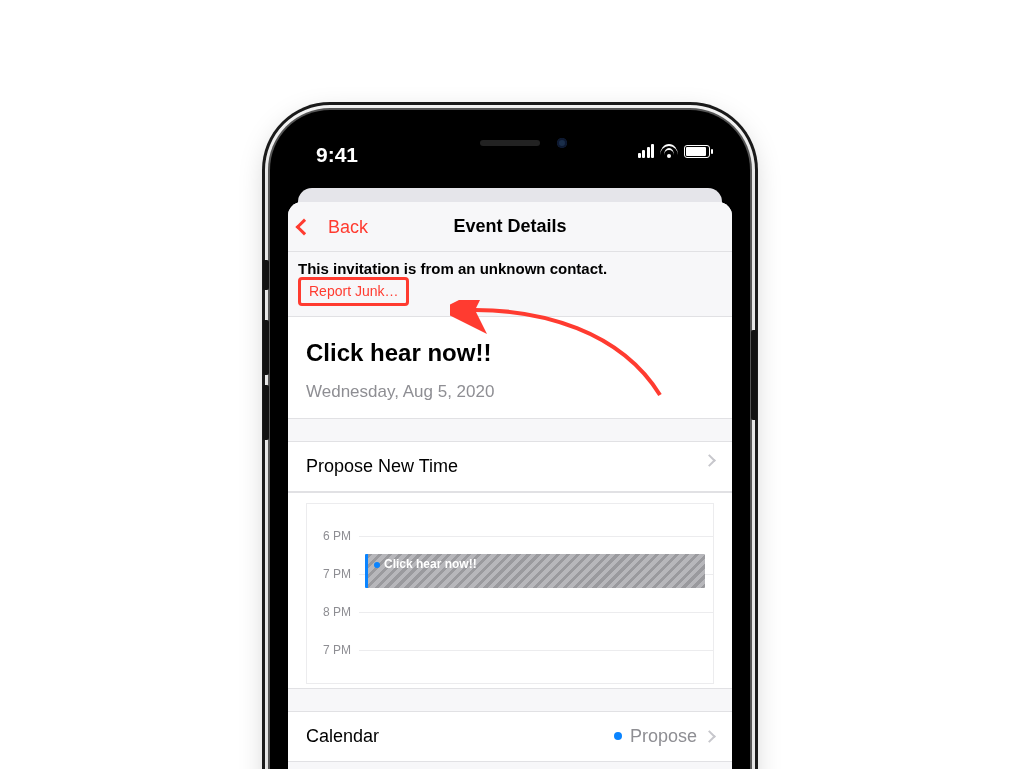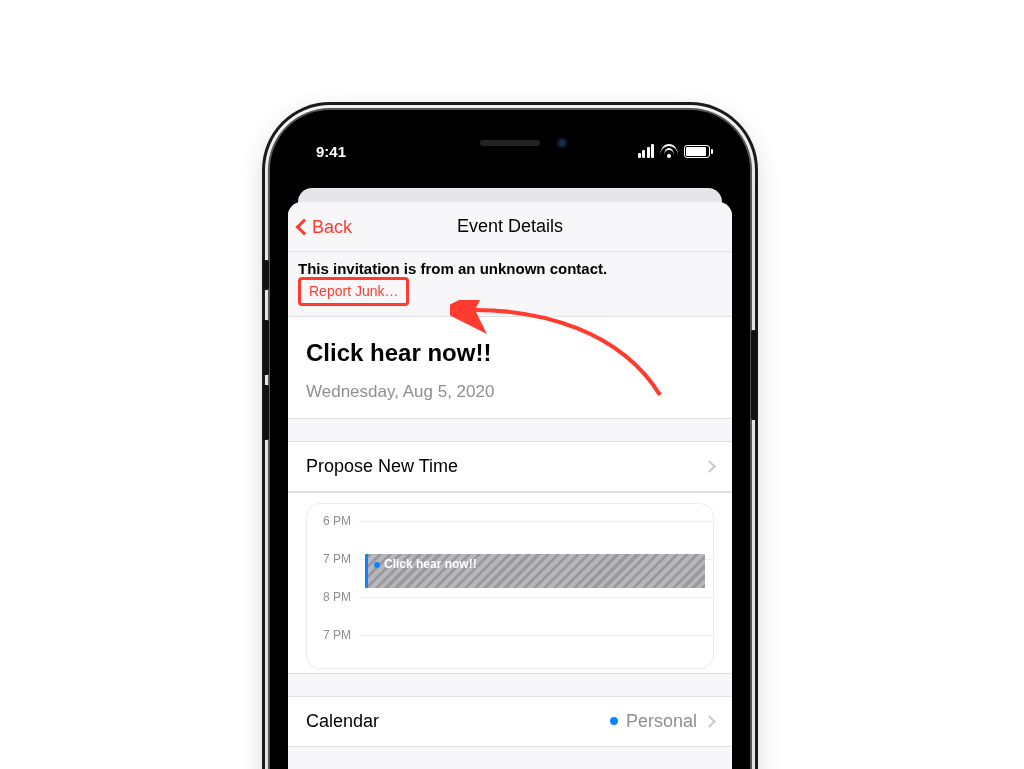--- a/index.html
+++ b/index.html
@@ -46,21 +46,21 @@
     width:10px; height:10px; background:#1a2e4a; border-radius:50%;
     box-shadow: inset 0 0 0 2px #0d1830;
   }
 
   
   .statusbar {
     position:absolute; top:0; left:0; right:0; height:46px;
     color:#fff; z-index:40;
   }
   .statusbar .time {
-    position:absolute; left:28px; top:15px; font-size:15px; font-weight:600;
+    position:absolute; left:28px; top:15px; font-size:21px; font-weight:600;
   }
   .statusbar .icons { position:absolute; right:22px; top:16px; display:flex; align-items:center; gap:6px; }
   .signal { display:flex; align-items:flex-end; gap:1.5px; }
   .signal span { width:3px; background:#fff; border-radius:1px; }
   .signal span:nth-child(1){height:5px;}
   .signal span:nth-child(2){height:8px;}
   .signal span:nth-child(3){height:11px;}
   .signal span:nth-child(4){height:14px;}
   .wifi { width:18px; height:14px; position:relative; }
   .wifi::before, .wifi::after {
@@ -81,24 +81,24 @@
   }
   .sheet {
     position:absolute; left:0; right:0; top:74px; bottom:0;
     background:#f7f7f9; border-radius:14px 14px 0 0; overflow:hidden;
   }
   .navbar {
     height:50px; border-bottom:1px solid #e1e1e4; position:relative;
     display:flex; align-items:center; justify-content:center;
     background:#f7f7f9;
   }
-  .navbar .title { font-size:18px; font-weight:400; color:#000; }
+  .navbar .title { font-size:18px; font-weight:700; color:#000; }
   .back-btn {
     position:absolute; left:10px; top:0; height:50px; display:flex; align-items:center;
-    color:#ff3b30; font-size:18px; gap:0; cursor:pointer;
+    color:#ff3b30; font-size:18px; gap:16px; cursor:pointer;
   }
   .chevron-left {
     width:12px; height:12px; border-left:3px solid #ff3b30; border-bottom:3px solid #ff3b30;
     transform:rotate(45deg); margin-right:2px;
   }
 
   
   .warning {
     background:#f7f7f9; border-bottom:1px solid #e1e1e4;
     padding:8px 10px 10px;
@@ -113,32 +113,32 @@
 
   
   .block { background:#fff; padding:14px 18px; border-bottom:1px solid #e1e1e4; border-top:1px solid #e1e1e4; }
   .block.first{ border-top:none; padding-top:22px; }
   .event-title { font-size:24px; font-weight:800; color:#000; padding-bottom:14px;}
   .event-sub { color:#8e8e93; font-size:17px; line-height:1.35; }
   .spacer { height:22px; background:#f7f7f9; }
 
   .row {
     background:#fff; padding:14px 18px; border-top:1px solid #e1e1e4; border-bottom:1px solid #e1e1e4;
-    display:flex; align-items:center; justify-content:space-between; cursor:pointer;
+    display:flex; align-items:flex-start; justify-content:space-between; cursor:pointer;
     font-size:18px; color:#000;
   }
   .chevron-right {
     width:9px; height:9px; border-right:2px solid #c7c7cc; border-top:2px solid #c7c7cc;
     transform:rotate(45deg);
   }
 
   
   .timeline-wrap { background:#fff; padding:10px 18px 4px; border-top:1px solid #e1e1e4; border-bottom:1px solid #e1e1e4;}
   .timeline {
-    border:1px solid #ececee; border-radius:14px; padding:8px 0 4px; position:relative;
+    border:1px solid #ececee; border-radius:0; padding:23px 0 4px; position:relative;
   }
   .slot { display:flex; align-items:flex-start; height:38px; position:relative;}
   .slot .label { width:52px; text-align:right; padding:2px 8px 0 0; font-size:12px; color:#8e8e93;}
   .slot .line { flex:1; height:1px; background:#ececee; margin-top:9px;}
   .event-bar {
     position:absolute; left:58px; right:8px; top:50px; height:34px;
     background: repeating-linear-gradient(-45deg, #9a9a9e 0 3px, #b7b7bb 3px 7px);
     border-radius:1px; border-left:3px solid #0a84ff;
     padding:3px 6px; color:#fff; font-size:12px; font-weight:600;
   }
@@ -239,21 +239,21 @@
             </div>
           </div>
         </div>
 
         <div class="spacer"></div>
 
         <div class="row cal-row">
           <span>Calendar</span>
           <span class="right">
             <span class="dot"></span>
-            <span class="val">Personal</span>
+            <span class="val">Propose</span>
             <span class="chevron-right"></span>
           </span>
         </div>
       </div>
     </div>
   </div>
 
   <svg class="anno" style="left:450px; top:300px; width:230px; height:120px;" viewBox="0 0 230 120">
     <defs>
       <marker id="ah" markerWidth="12" markerHeight="12" refX="3" refY="6" orient="auto">

